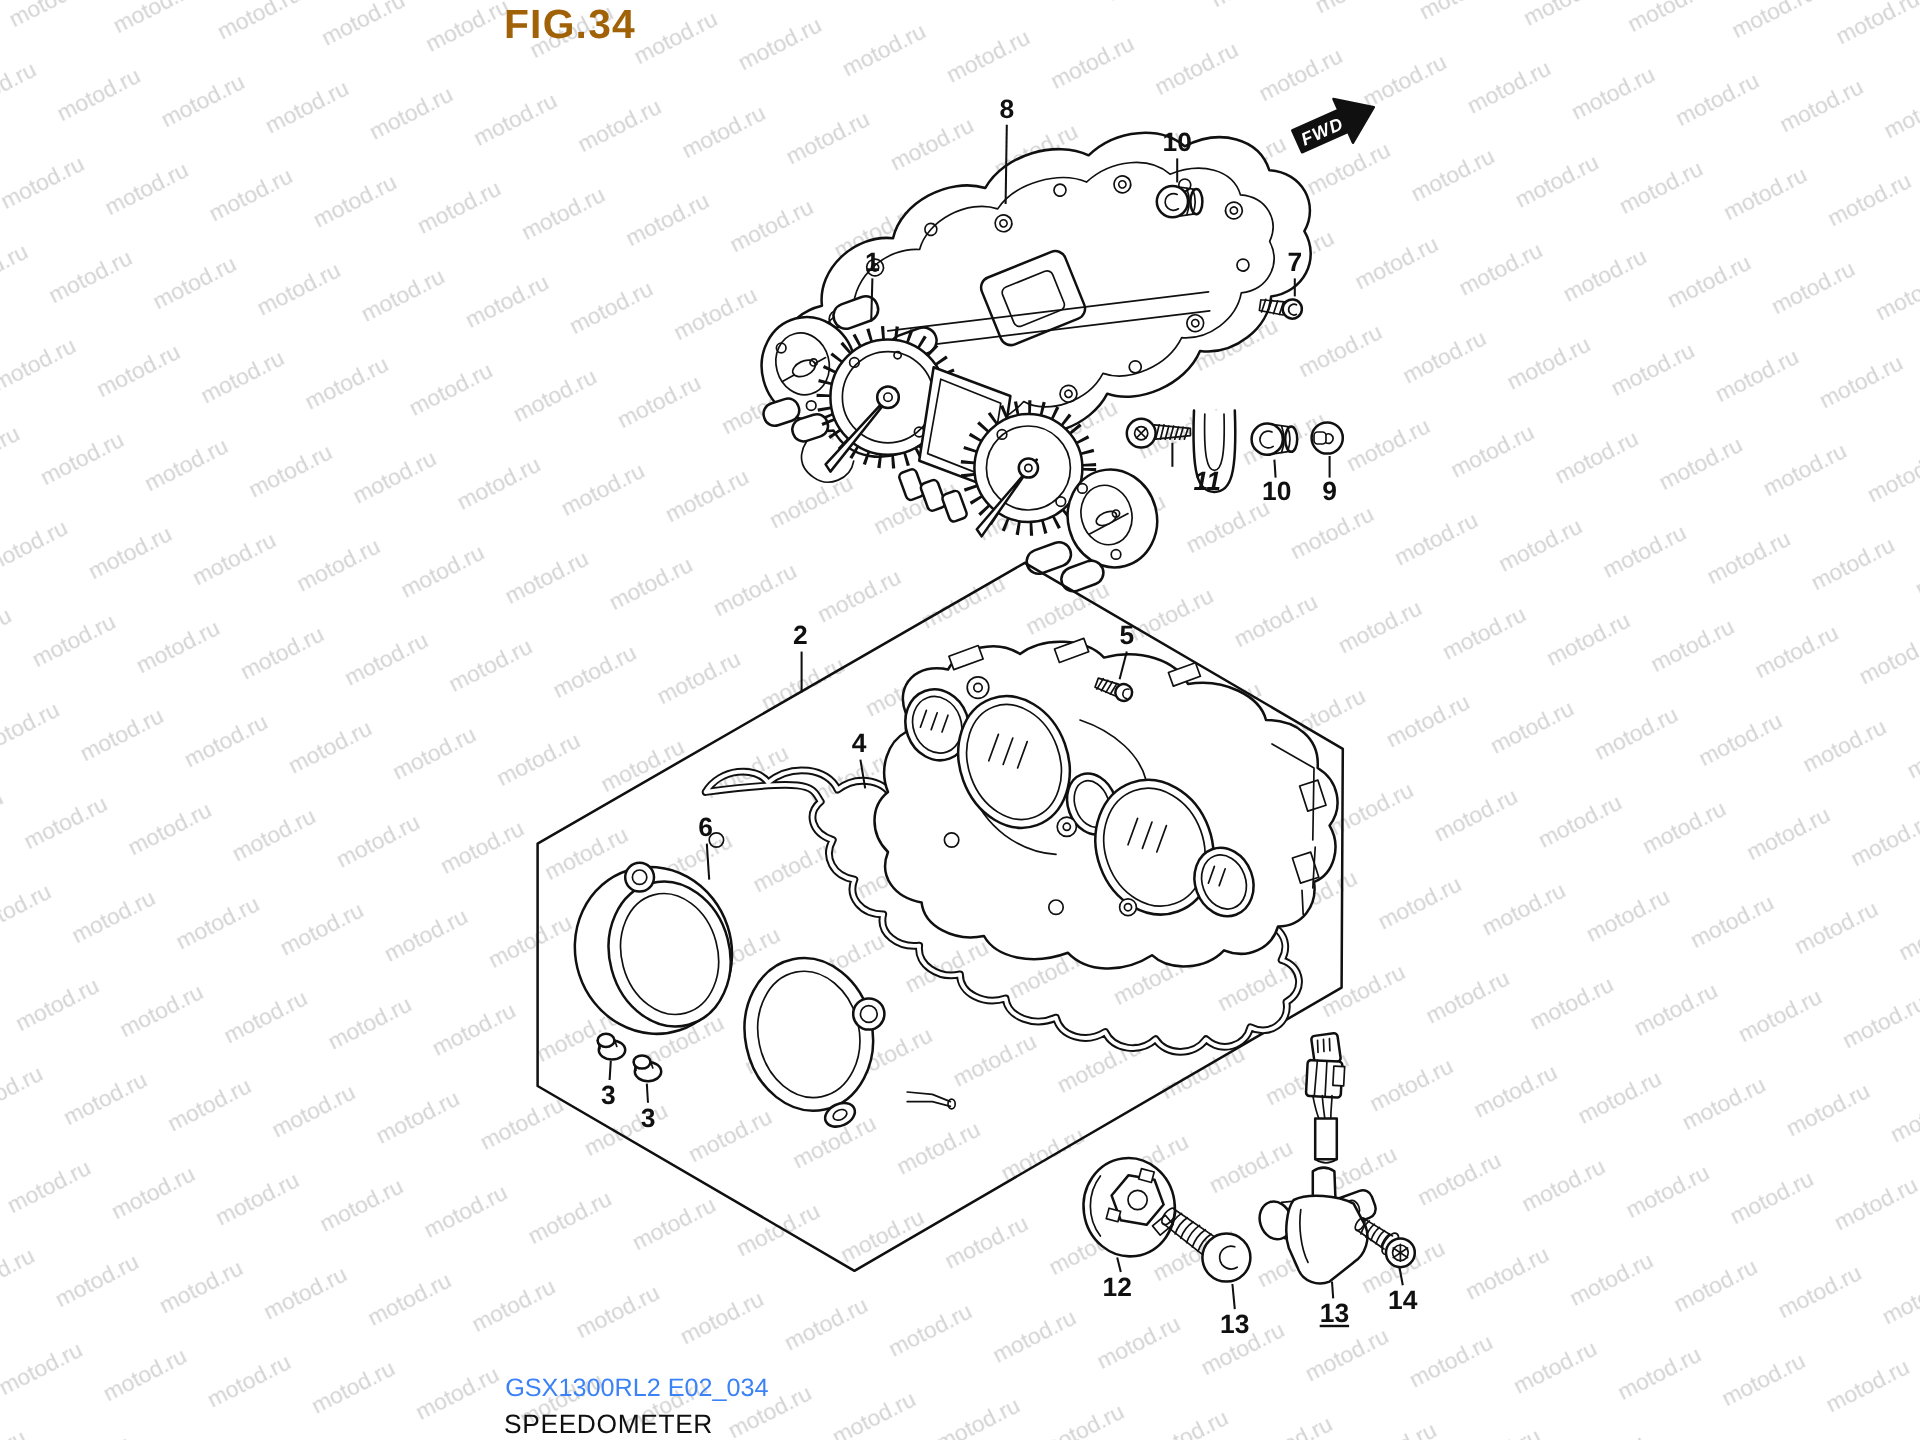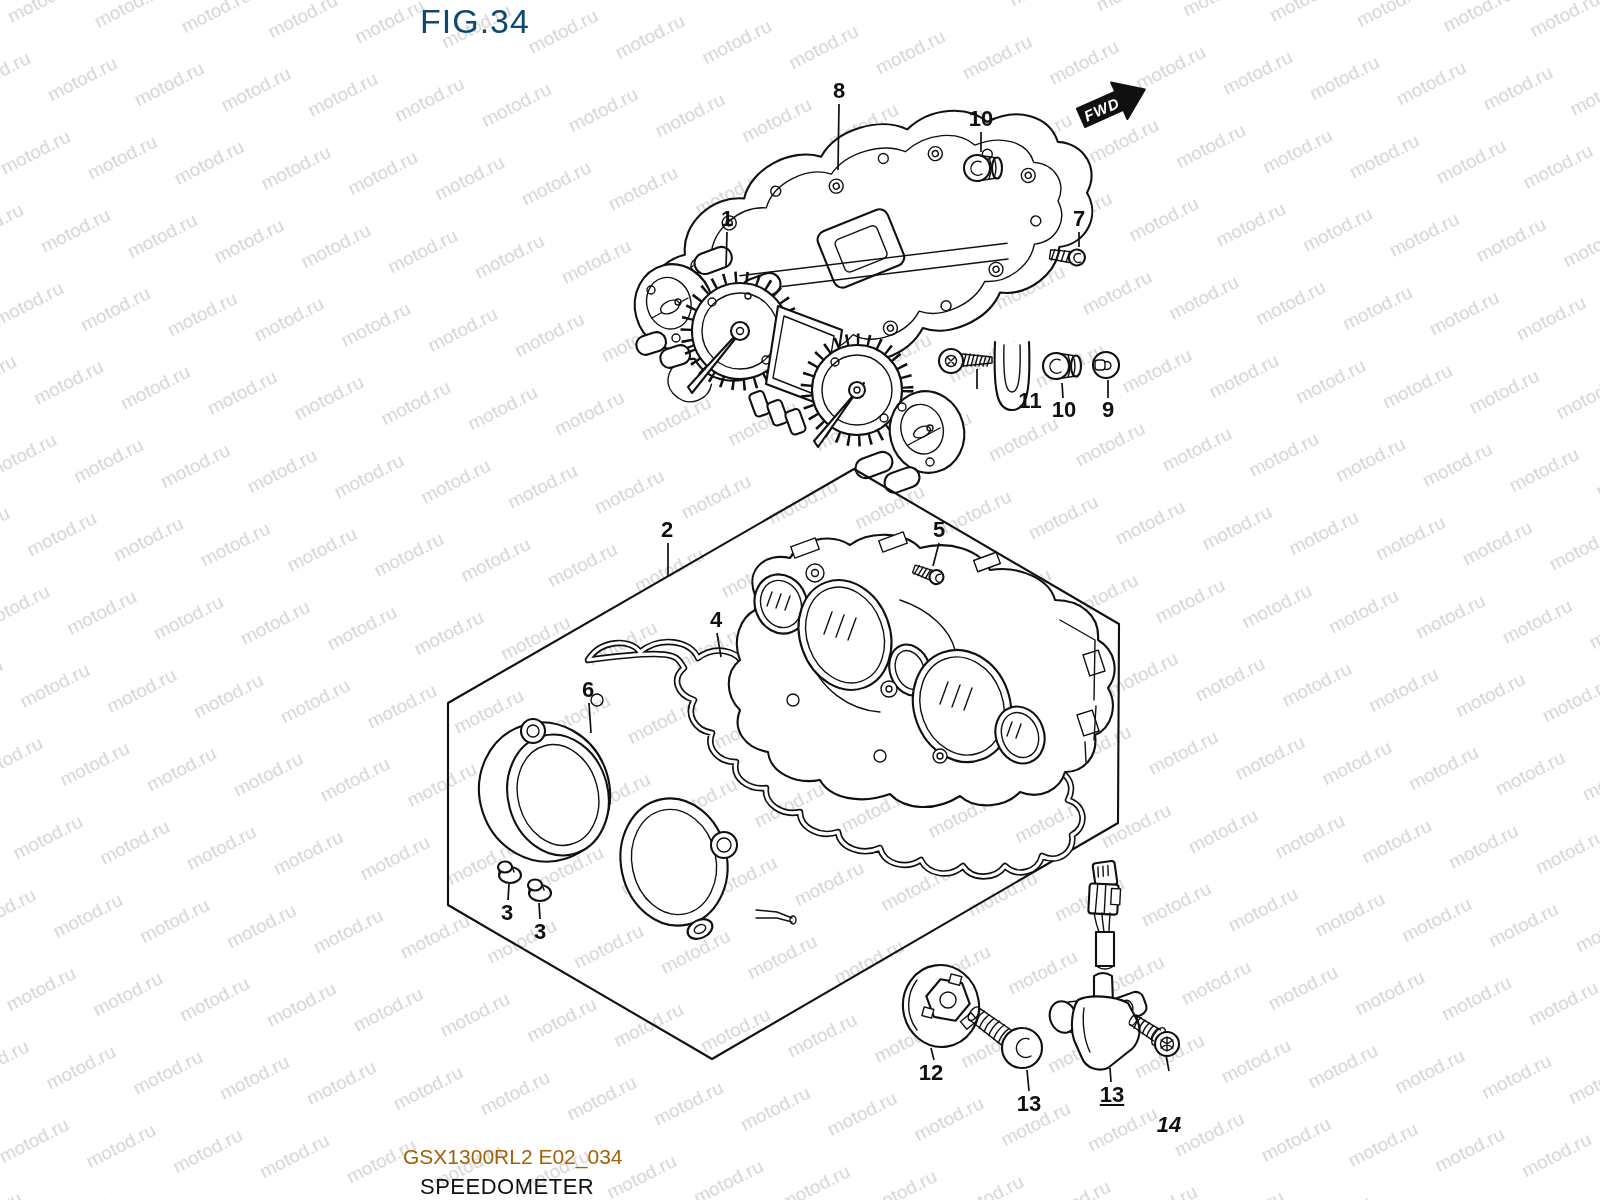--- a/index.html
+++ b/index.html
@@ -1,21 +1,21 @@
 <!DOCTYPE html>
 <html><head>
 <meta charset="utf-8">
 <style>
   html,body{margin:0;padding:0;background:#fff;}
   #stage{position:relative;width:1600px;height:1200px;overflow:hidden;
          font-family:"Liberation Sans", sans-serif;background:#fff;}
   #art{position:absolute;left:0;top:0;}
-  .fig-title{position:absolute;left:420px;top:2px;font-size:34px;font-weight:normal;
-             color:#0c4a6e;letter-spacing:1px;}
-  .footer-code{position:absolute;left:403px;top:1145px;font-size:21px;color:#a16207;}
+  .fig-title{position:absolute;left:420px;top:2px;font-size:34px;font-weight:bold;
+             color:#a16207;letter-spacing:1px;}
+  .footer-code{position:absolute;left:421px;top:1145px;font-size:21px;color:#3b82f6;}
   .footer-name{position:absolute;left:420px;top:1174px;font-size:22px;color:#101010;letter-spacing:0.5px;}
   .callout{position:absolute;transform:translate(-50%,-50%);font-size:22px;font-weight:bold;
            color:#101010;white-space:nowrap;}
   
   .s2{stroke:#101010;stroke-width:2.1;fill:none;stroke-linecap:round;stroke-linejoin:round;}
   .s1{stroke:#101010;stroke-width:1.4;fill:none;stroke-linecap:round;stroke-linejoin:round;}
   .wf{fill:#ffffff;}
 </style>
 </head>
 <body>
@@ -382,27 +382,27 @@
 
   <div class="fig-title">FIG.34</div>
   <div class="footer-code">GSX1300RL2 E02_034</div>
   <div class="footer-name">SPEEDOMETER</div>
 
   <div id="callouts">
       <span class="callout" style="left: 839px; top: 91px;">8</span>
       <span class="callout" style="left: 981px; top: 119px;">10</span>
       <span class="callout" style="left: 1079px; top: 219px;">7</span>
       <span class="callout" style="left: 727px; top: 219px;">1</span>
-      <span class="callout" style="left: 1030px; top: 401px;">11</span>
+      <span class="callout" style="left: 1006px; top: 401px; font-style: italic;">11</span>
       <span class="callout" style="left: 1064px; top: 410px;">10</span>
       <span class="callout" style="left: 1108px; top: 410px;">9</span>
       <span class="callout" style="left: 667px; top: 530px;">2</span>
       <span class="callout" style="left: 939px; top: 530px;">5</span>
       <span class="callout" style="left: 716px; top: 620px;">4</span>
       <span class="callout" style="left: 588px; top: 690px;">6</span>
       <span class="callout" style="left: 507px; top: 913px;">3</span>
       <span class="callout" style="left: 540px; top: 932px;">3</span>
       <span class="callout" style="left: 931px; top: 1073px;">12</span>
       <span class="callout" style="left: 1029px; top: 1104px;">13</span>
       <span class="callout" style="left: 1112px; top: 1095px; text-decoration: underline;">13</span>
-      <span class="callout" style="left: 1169px; top: 1125px; font-style: italic;">14</span>
+      <span class="callout" style="left: 1169px; top: 1084px;">14</span>
     </div>
 </div>
 
 </body></html>

